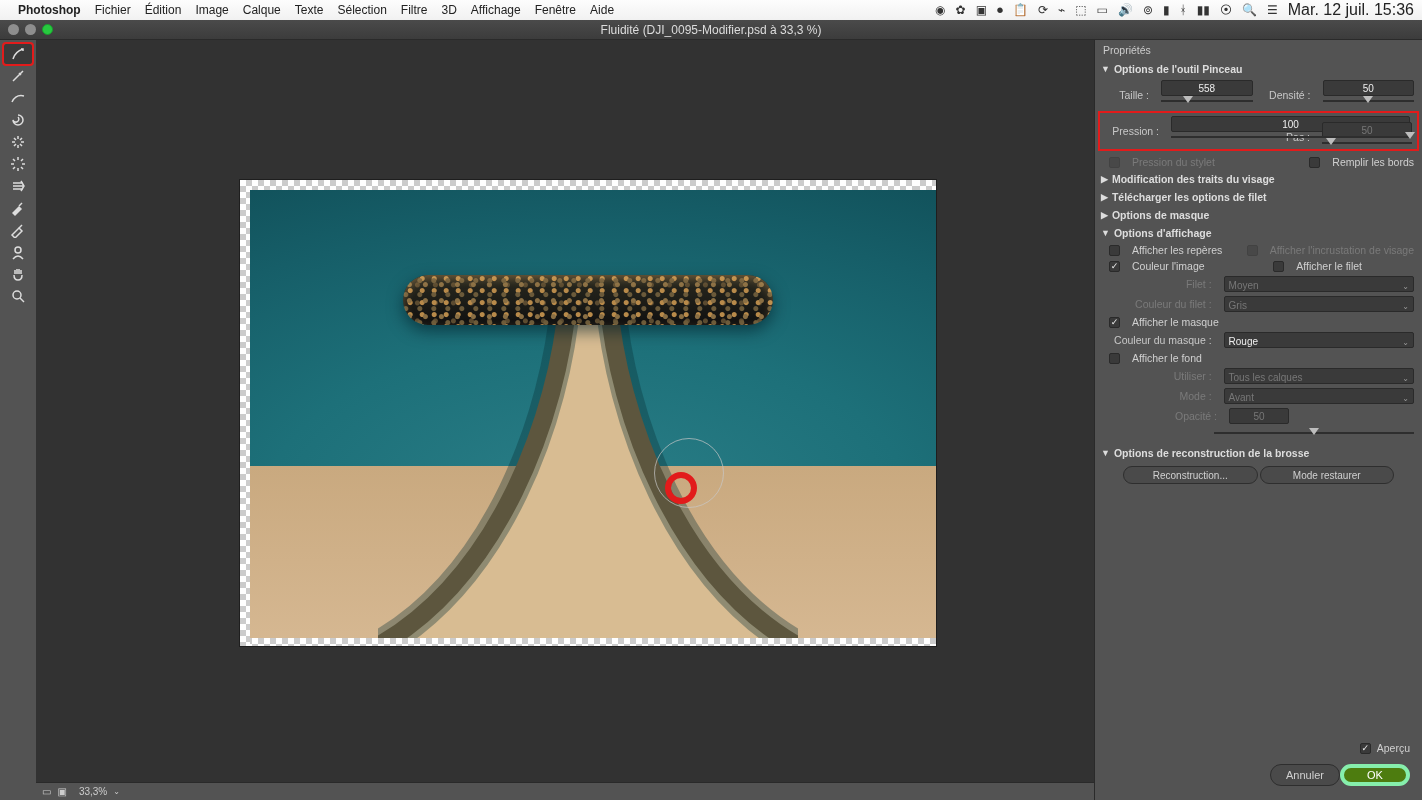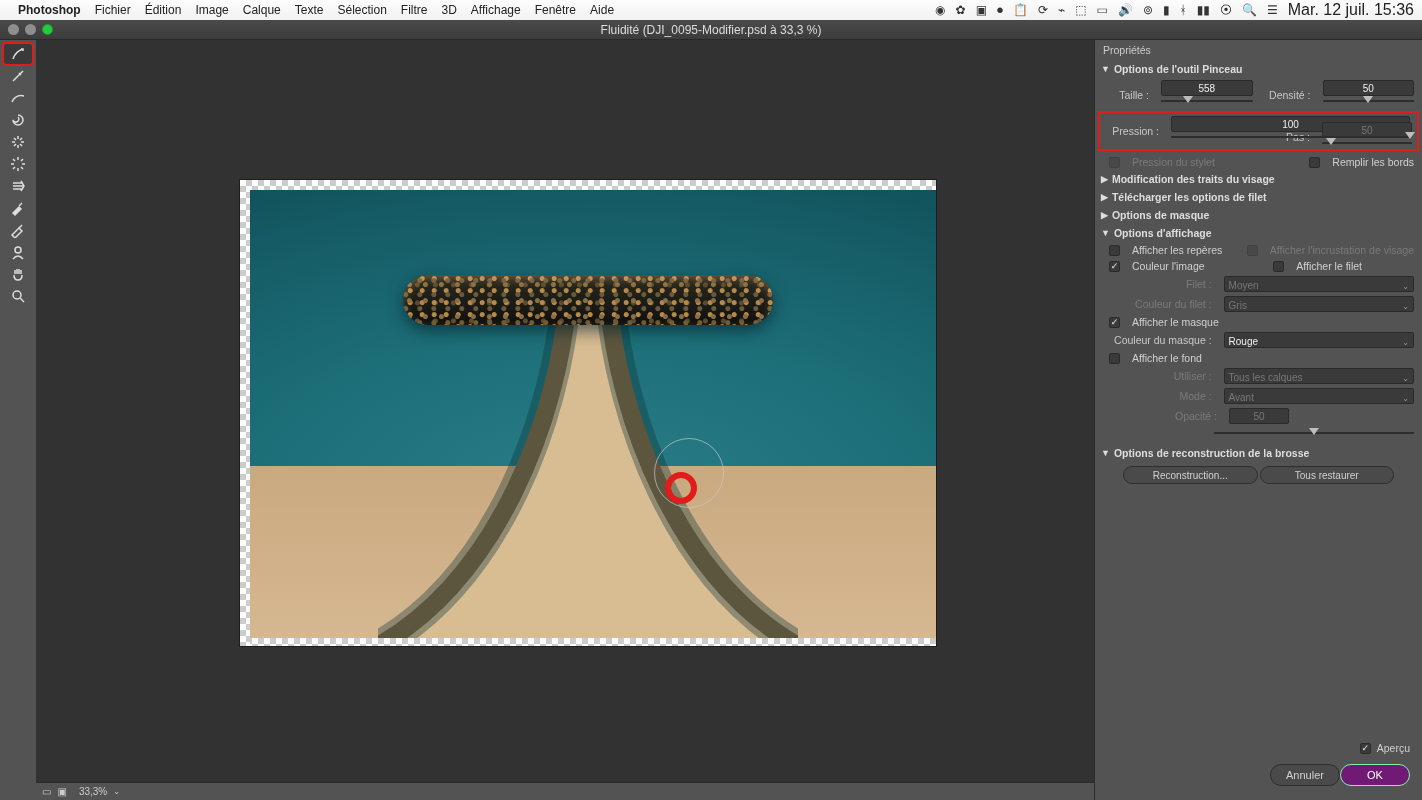--- a/index.html
+++ b/index.html
@@ -70,21 +70,21 @@
 .btnrow { display:flex; gap:2px; padding: 4px 28px; }
 .btn { flex:1; background:#4a4a4a; border:1px solid #2e2e2e; border-radius:10px; height:18px; display:flex; align-items:center; justify-content:center; font-size:10px; }
 
 .footer { position:absolute; left:36px; bottom:0; right:328px; height:18px; background:#535353; border-top:1px solid #2a2a2a; display:flex; align-items:center; padding:0 6px; gap:6px; color:#ccc; font-size:10px; }
 .footer .zoom { margin-left:6px; }
 
 .bottombar { margin-top:auto; padding: 8px 12px 14px 12px; }
 .bottom-actions { display:flex; justify-content:flex-end; margin-top:10px; }
 .pill { width:70px; height:22px; border-radius:11px; display:flex; align-items:center; justify-content:center; font-size:11px; }
 .pill.cancel { background:#4a4a4a; border:1px solid #2e2e2e; }
-.pill.ok { background:#701a75; border:1px solid #86efac; color:#fff; }
+.pill.ok { background:#4d7c0f; border:4px solid #86efac; color:#fff; }
 
 .disabled-text { color:#7a7a7a; }
 </style>
 </head>
 <body>
 
 <div class="menubar">
   <span class="apple"></span>
   <span class="app">Photoshop</span>
   <span class="menu-item">Fichier</span>
@@ -367,21 +367,21 @@
             <div class="thumb" style="left:50%"></div>
           </div>
         </div>
 
       <div class="section-title">
           <span class="tri">▼</span>
           <span>Options de reconstruction de la brosse</span>
         </div>
       <div class="btnrow">
         <div class="btn">Reconstruction...</div>
-        <div class="btn">Tous restaurer</div>
+        <div class="btn">Mode restaurer</div>
       </div>
 
       <div class="bottombar">
         <div style="display:flex; justify-content:flex-end; align-items:center; gap:6px">
           <span class="chk on"></span>
           <span>Aperçu</span>
         </div>
         <div class="bottom-actions">
           <div class="pill cancel">Annuler</div>
           <div class="pill ok">OK</div>

